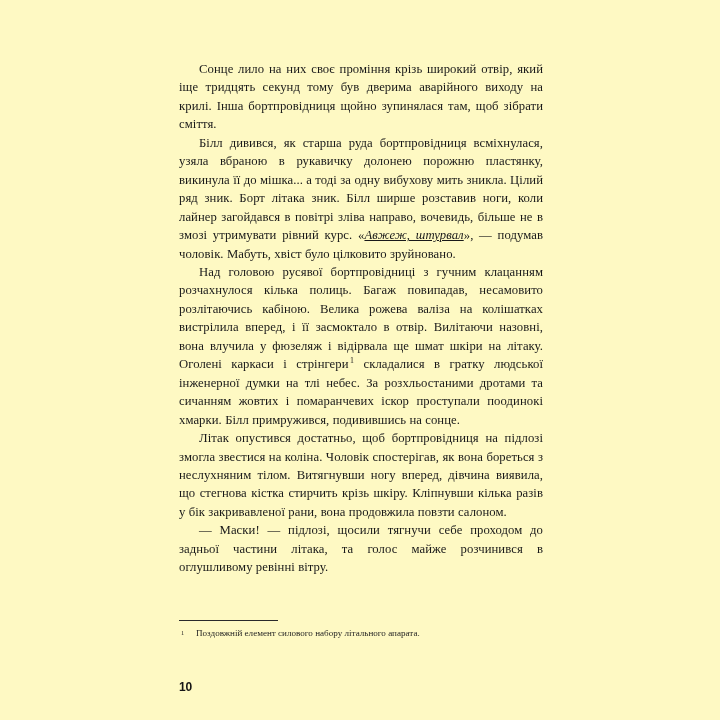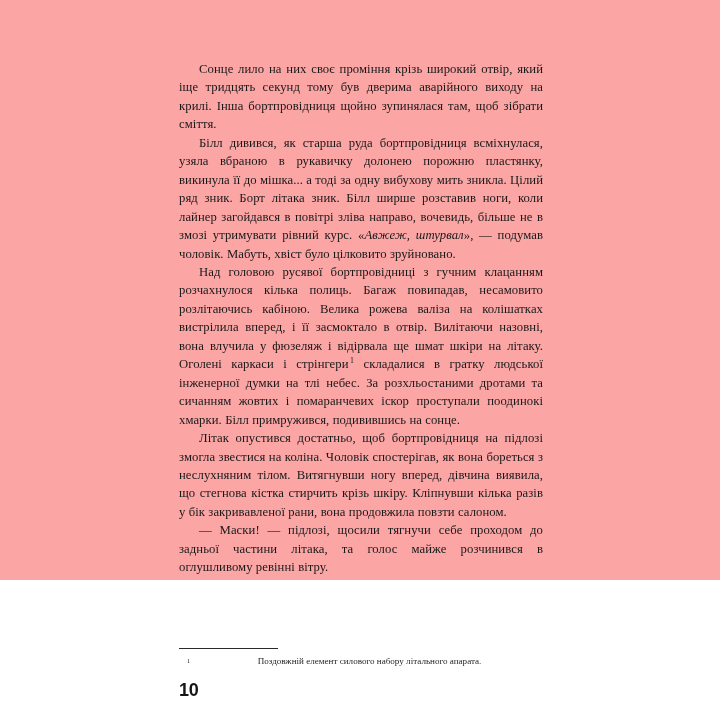--- a/index.html
+++ b/index.html
@@ -11,22 +11,22 @@
     height: 720px;
     background: #ffffff;
     font-family: "Liberation Serif", "DejaVu Serif", serif;
     color: #1b1b1b;
     overflow: hidden;
   }
 
   .page {
     position: relative;
     width: 720px;
-    height: 580px;
-    background: #fca5a5;
+    height: 720px;
+    background: #fef9c3;
   }
 
   .text-block {
     position: absolute;
     left: 179px;
     top: 60px;
     width: 364px;
   }
 
   .para {
@@ -41,35 +41,35 @@
     -webkit-font-smoothing: antialiased;
   }
 
   .para + .para {
     margin-top: 0;
   }
 
   .para i,
   .para em {
     font-style: italic;
+    text-decoration: underline;
   }
 
   sup.fn-ref {
     font-size: 0.62em;
     vertical-align: super;
     line-height: 0;
     padding-left: 1.5px;
   }
 
   .footnote-area {
     position: absolute;
     left: 179px;
-    top: 648px;
+    top: 620px;
     width: 364px;
-    text-align: center;
   }
 
   .footnote-rule {
     width: 99px;
     height: 1px;
     background: #2a2a2a;
     margin: 0 0 6px 0;
   }
 
   .footnote-line {
@@ -91,21 +91,21 @@
   }
 
   .footnote-text {
     flex: 1 1 auto;
   }
 
   .page-number {
     position: absolute;
     left: 179px;
     top: 680px;
-    font-size: 18px;
+    font-size: 12px;
     font-weight: bold;
     letter-spacing: -0.02em;
     color: #151515;
     font-family: "Liberation Sans", "DejaVu Sans", sans-serif;
   }
 </style>
 </head>
 <body>
 
 <div class="page">

